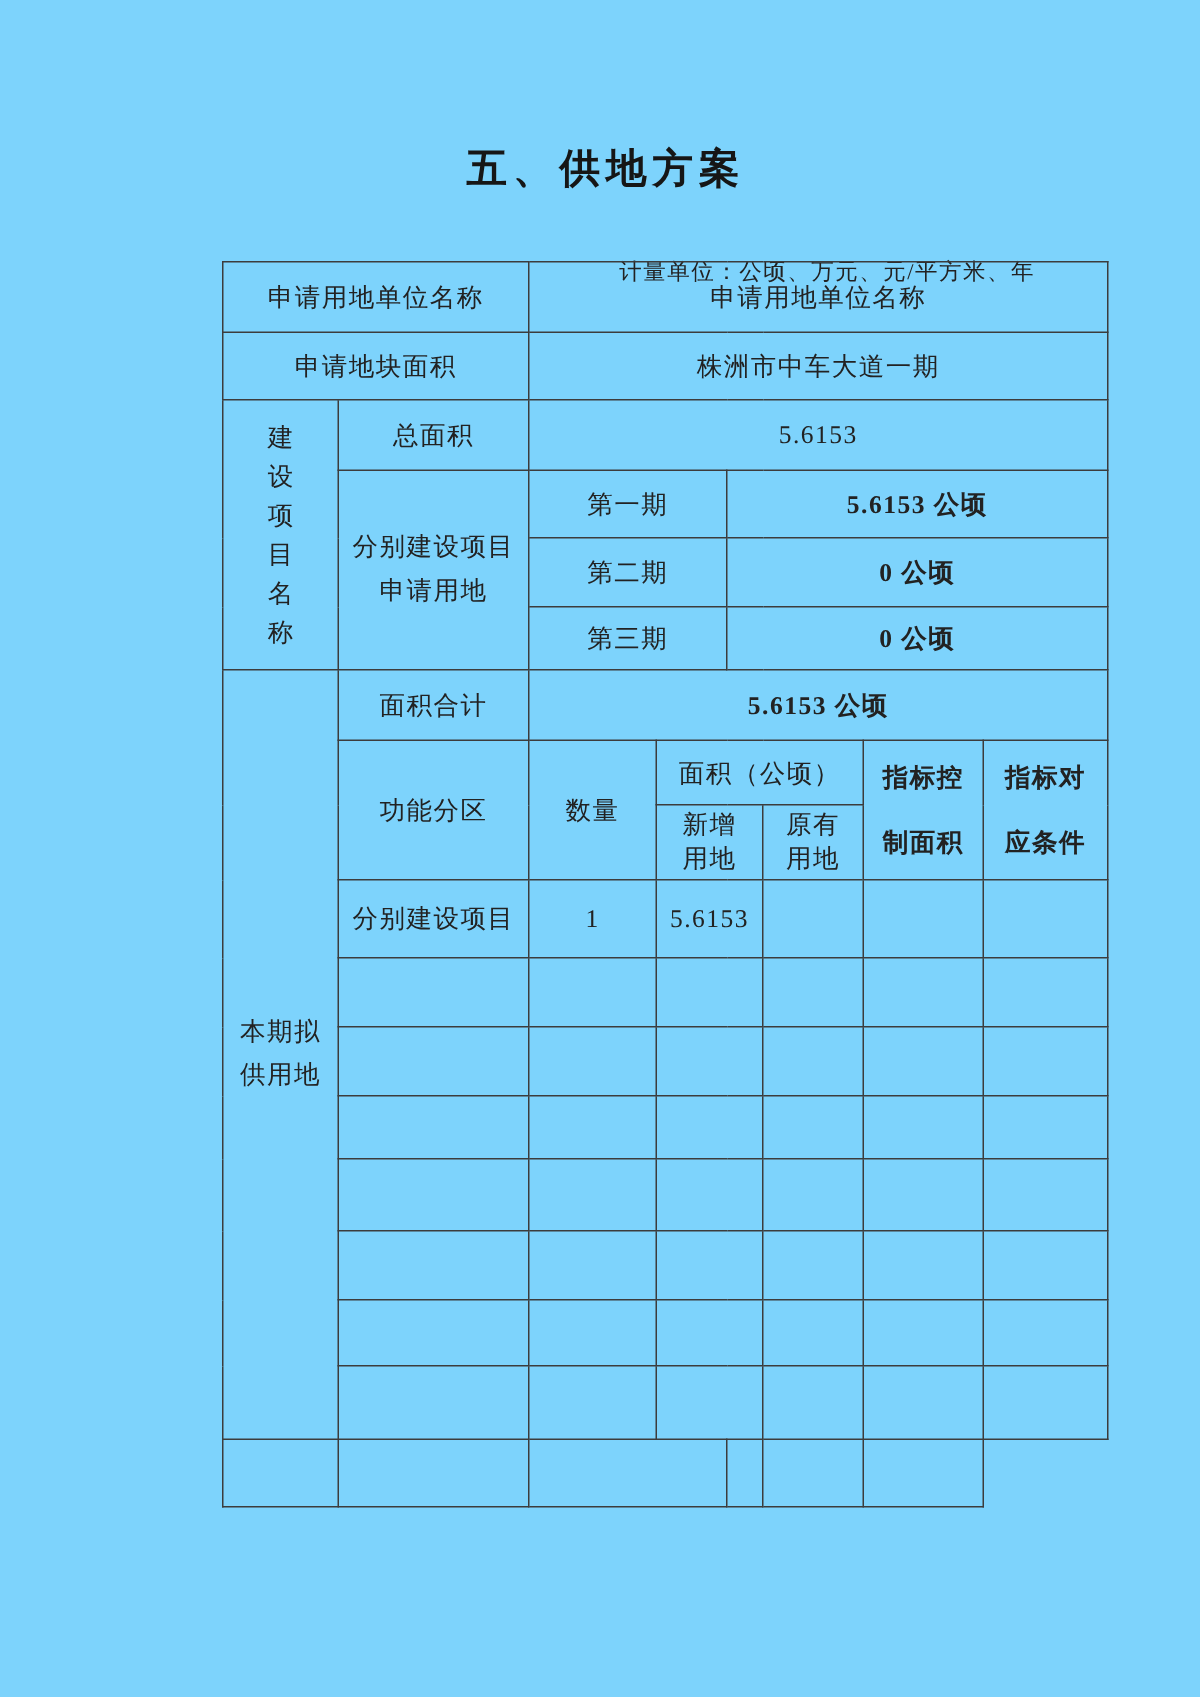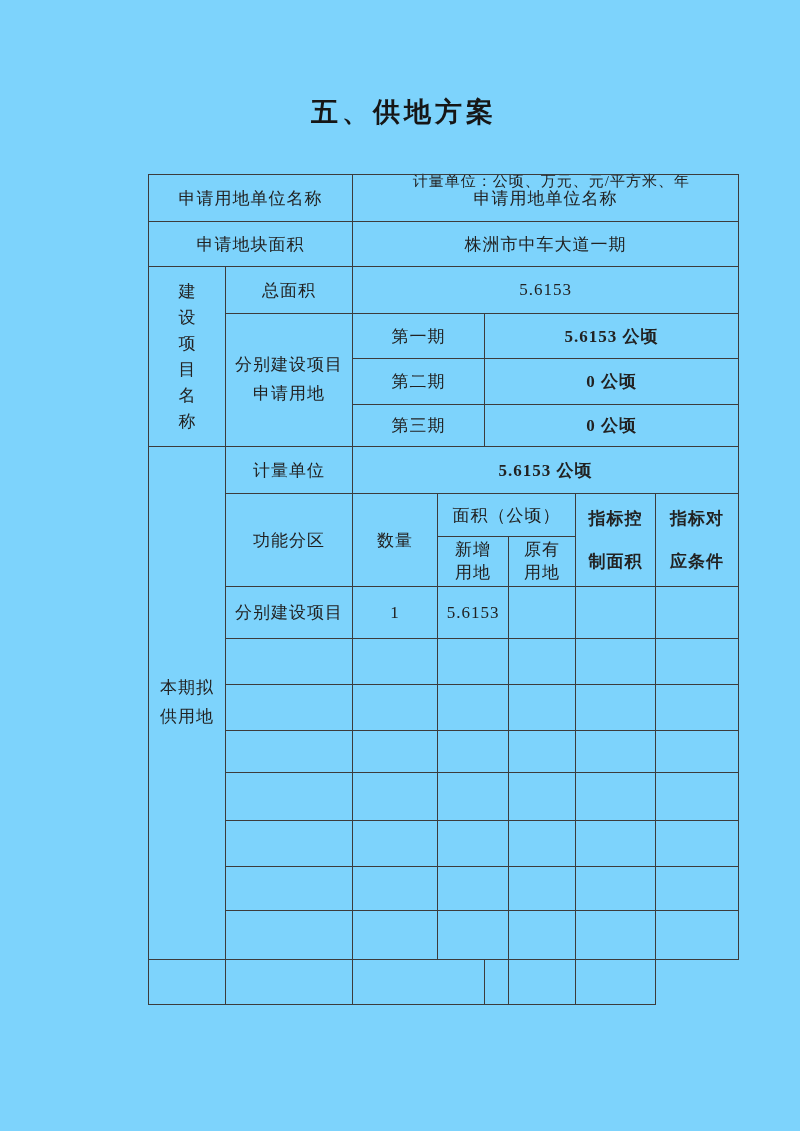--- a/index.html
+++ b/index.html
@@ -127,21 +127,21 @@
       </tr>
 
       <tr class="h42">
         <td colspan="2">第三期</td>
         <td colspan="4" class="right">0 公顷</td>
       </tr>
 
       <tr class="h47">
         <td rowspan="11" class="pre lh-mid">本期拟
 供用地</td>
-        <td>计量单位</td>
+        <td>面积合计</td>
         <td colspan="6" class="right">5.6153 公顷</td>
       </tr>
 
       <tr class="h43">
         <td rowspan="2">功能分区</td>
         <td rowspan="2">数量</td>
         <td colspan="3">面积（公顷）</td>
         <td rowspan="2" class="pre lh-wide">指标控
 制面积</td>
         <td rowspan="2" class="pre lh-wide">指标对

